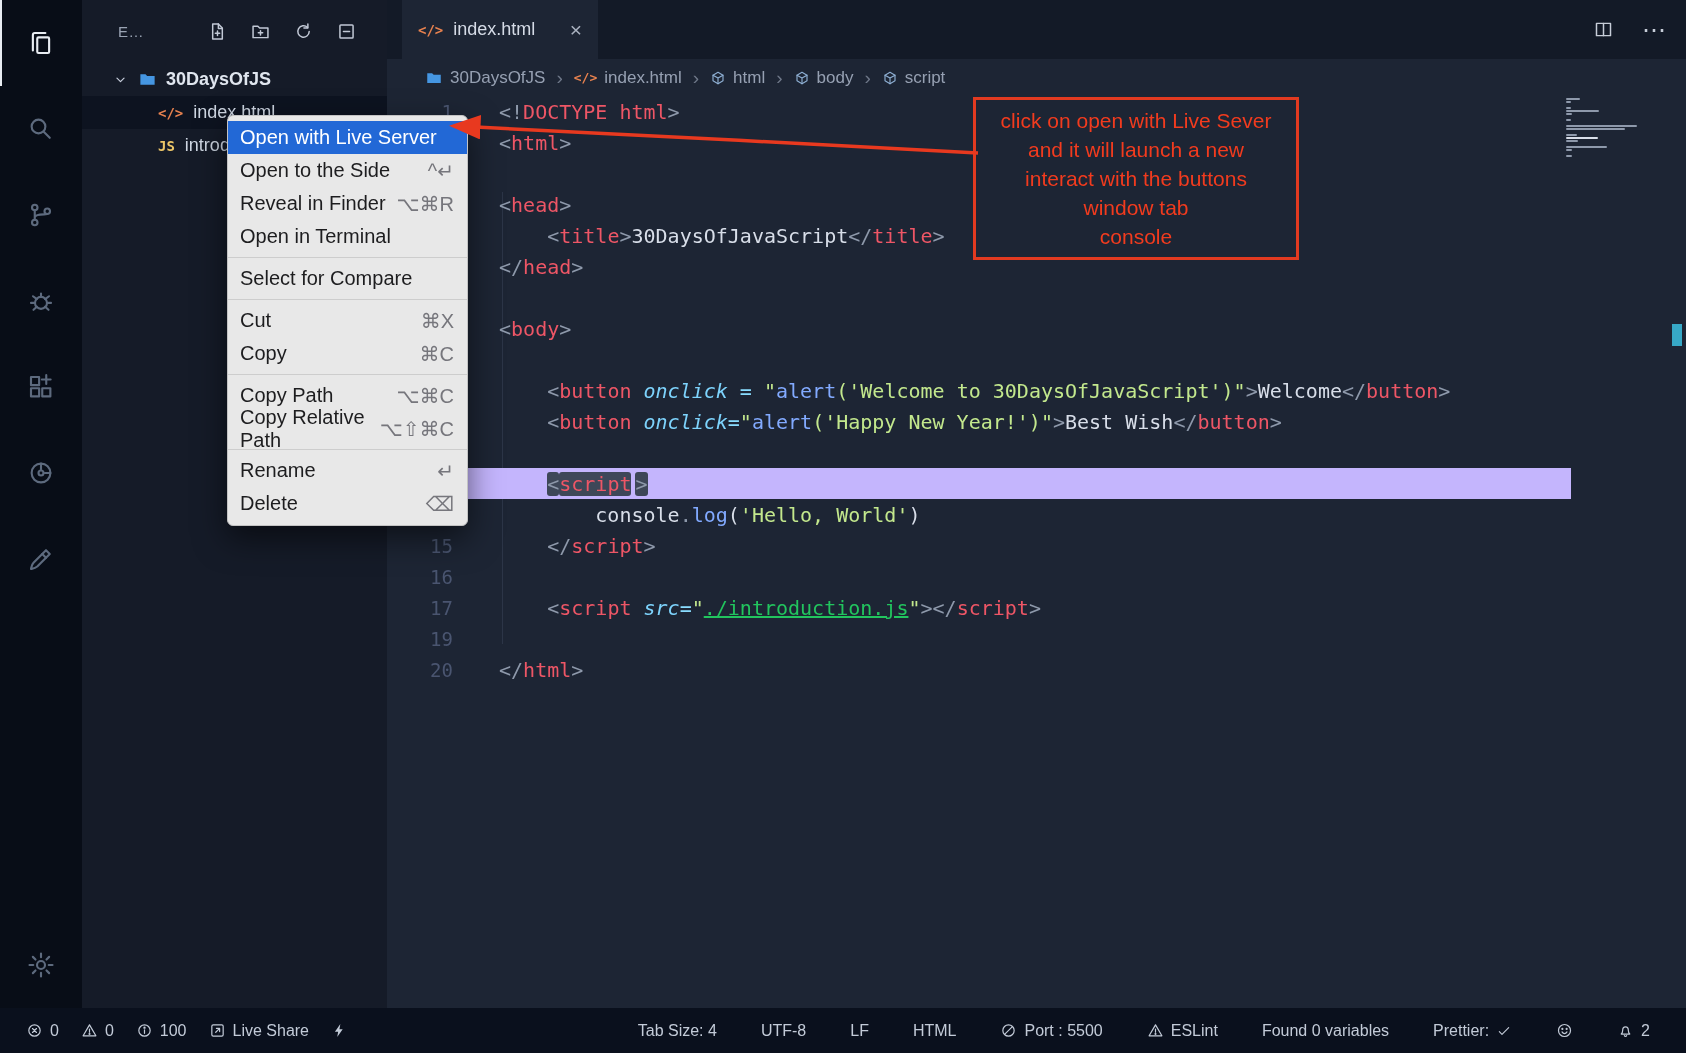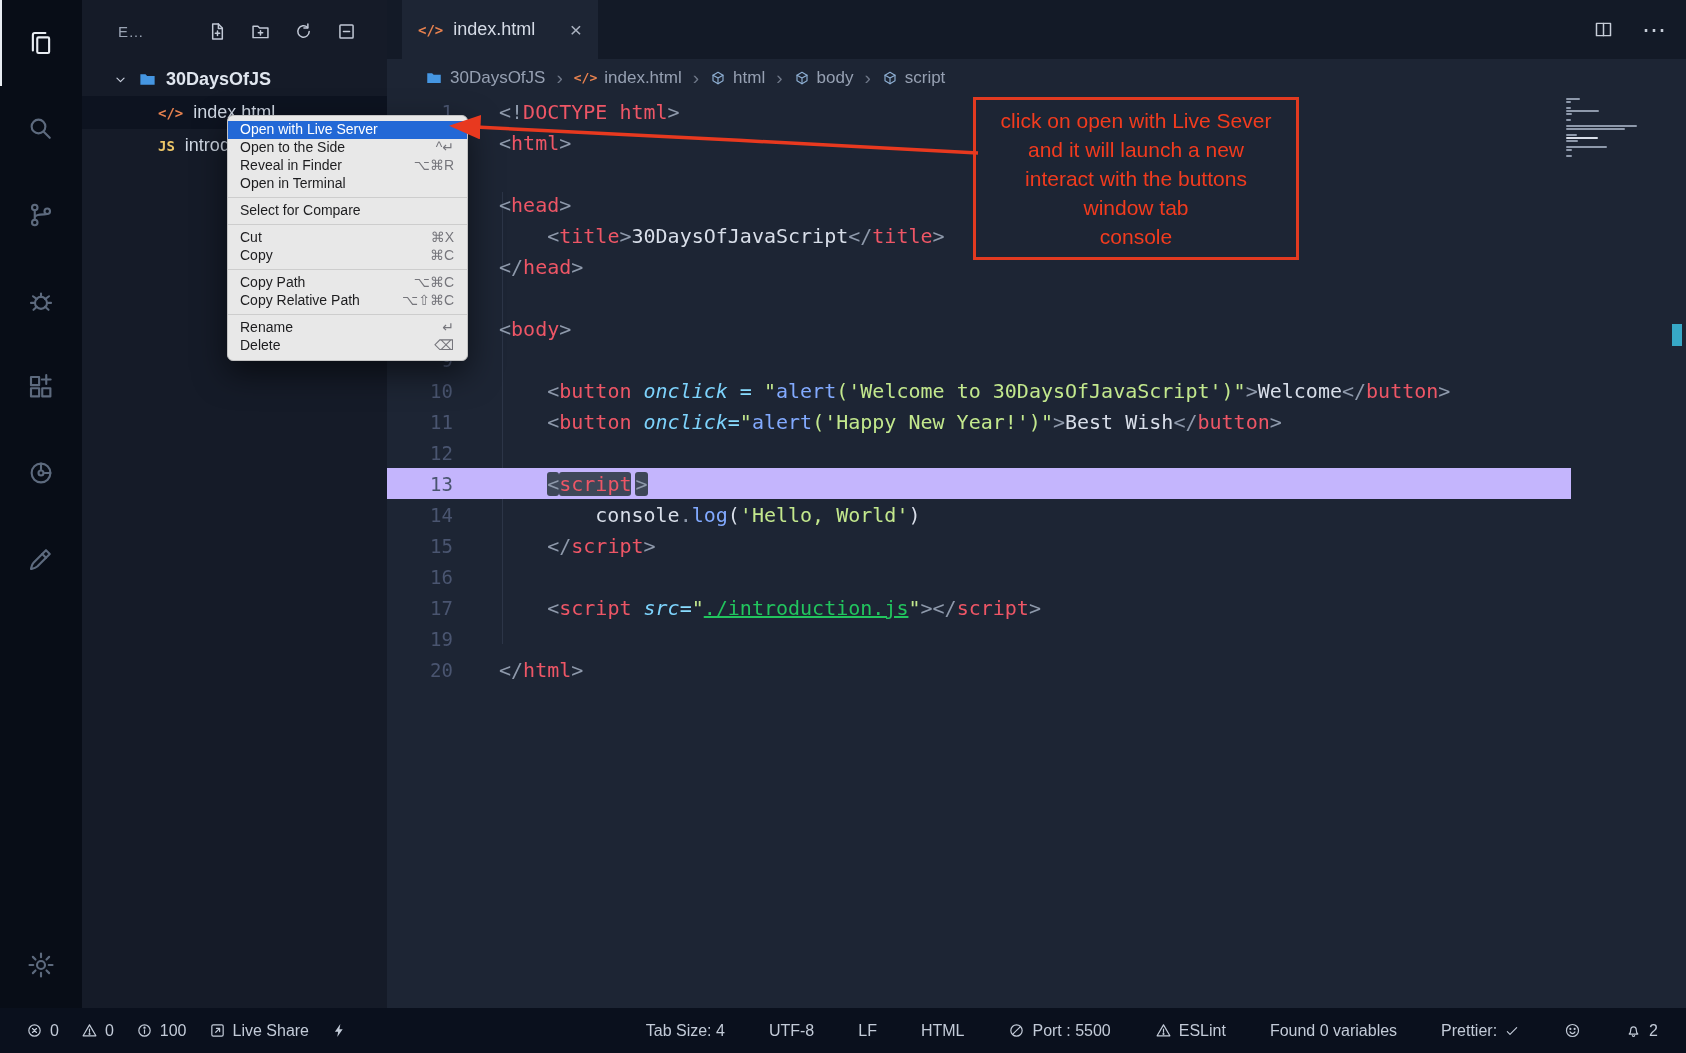--- a/index.html
+++ b/index.html
@@ -58,33 +58,33 @@
   .tk-e{color:#89ddff}
   .tk-l{color:#22c55e;text-decoration:underline}
 
   .indent-guide{position:absolute;left:115px;top:192px;width:1px;height:452px;background:#2c3547}
   .minimap{position:absolute;top:98px;right:24px;width:96px}
   .minimap div{border-radius:1px}
   .ruler-marker{position:absolute;right:4px;top:324px;width:10px;height:22px;background:#37a8c6}
 
   
   .context-menu{position:absolute;left:227px;top:115px;width:241px;background:#e8e8e8;border:1px solid #c3c3c3;border-radius:6px;box-shadow:0 12px 32px rgba(0,0,0,.55);padding:5px 0;z-index:20}
-  .menu-item{height:18px;display:flex;padding:0 13px 0 12px;font-size:14px;color:#1d1d1f;cursor:pointer}
+  .menu-item{height:33px;display:flex;align-items:center;padding:0 13px 0 12px;font-size:20px;color:#1d1d1f;cursor:pointer}
   .menu-item .ml-key{margin-left:auto;color:#76767c}
   .menu-item.hl{background:#2268d6;color:#fff}
   .menu-sep{height:1px;background:#cdcdcd;margin:4px 0}
 
   
   .annotation{position:absolute;left:973px;top:97px;width:326px;border:3px solid #e23a20;color:#f23b1e;font-size:21px;line-height:29px;text-align:center;padding:6px 2px;z-index:15}
   .arrow-svg{position:absolute;left:430px;top:95px;z-index:30;pointer-events:none}
 
   
   .statusbar{position:absolute;left:0;right:0;bottom:0;height:45px;background:#0a101d;display:flex;align-items:center;color:#c3cbd8;font-size:16px;z-index:25}
   .st-left{display:flex;align-items:center;gap:22px;margin-left:26px}
-  .st-right{display:flex;align-items:center;gap:44px;margin-left:auto;margin-right:28px}
+  .st-right{display:flex;align-items:center;gap:44px;margin-left:auto;margin-right:36px}
   .st-item{display:flex;align-items:center;gap:7px;cursor:pointer;white-space:nowrap}
   .st-ic{display:flex}
 </style>
 </head>
 <body>
 
 <div class="activity-bar">
   <div id="ab-items">
       <div class="ab-item active">
         <svg width="30" height="30" viewBox="0 0 24 24" fill="none" stroke="currentColor" stroke-width="1.7" stroke-linecap="round" stroke-linejoin="round">

